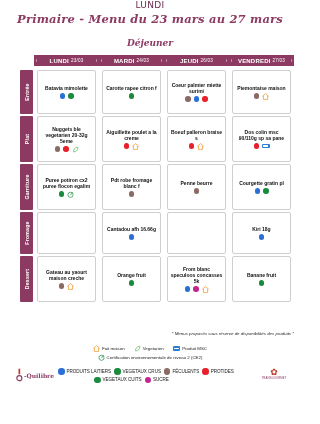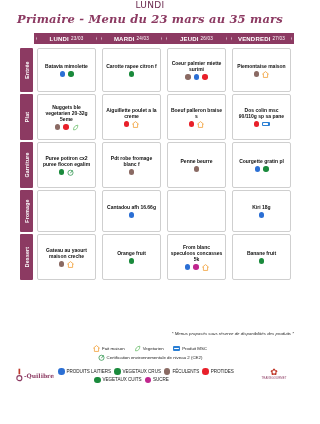--- a/index.html
+++ b/index.html
@@ -246,21 +246,22 @@
     width: 36px;
   }
   #brand-mark { font-size: 9px; color: #c0392b; line-height: 8px; }
   #brand-text { font-size: 2.8px; color: #8c3a62; letter-spacing: .1px; }
 </style>
 </head>
 <body>
 
 <div id="header">
   <div id="sivos-title">LUNDI</div>
-  <div id="menu-title">Primaire - Menu du 23 mars au 35 mars</div>
+  <div id="menu-title">Primaire - Menu du 23 mars au 27 mars</div>
+  <div id="meal-title">Déjeuner</div>
 </div>
 
 <div id="grid-wrap">
 
   <div class="day-header" style="left:37px;width:59px;">
     <span class="day-name">LUNDI</span>
     <span class="day-date">23/03</span>
   </div>
   <div class="day-header" style="left:102px;width:59px;">
     <span class="day-name">MARDI</span>

